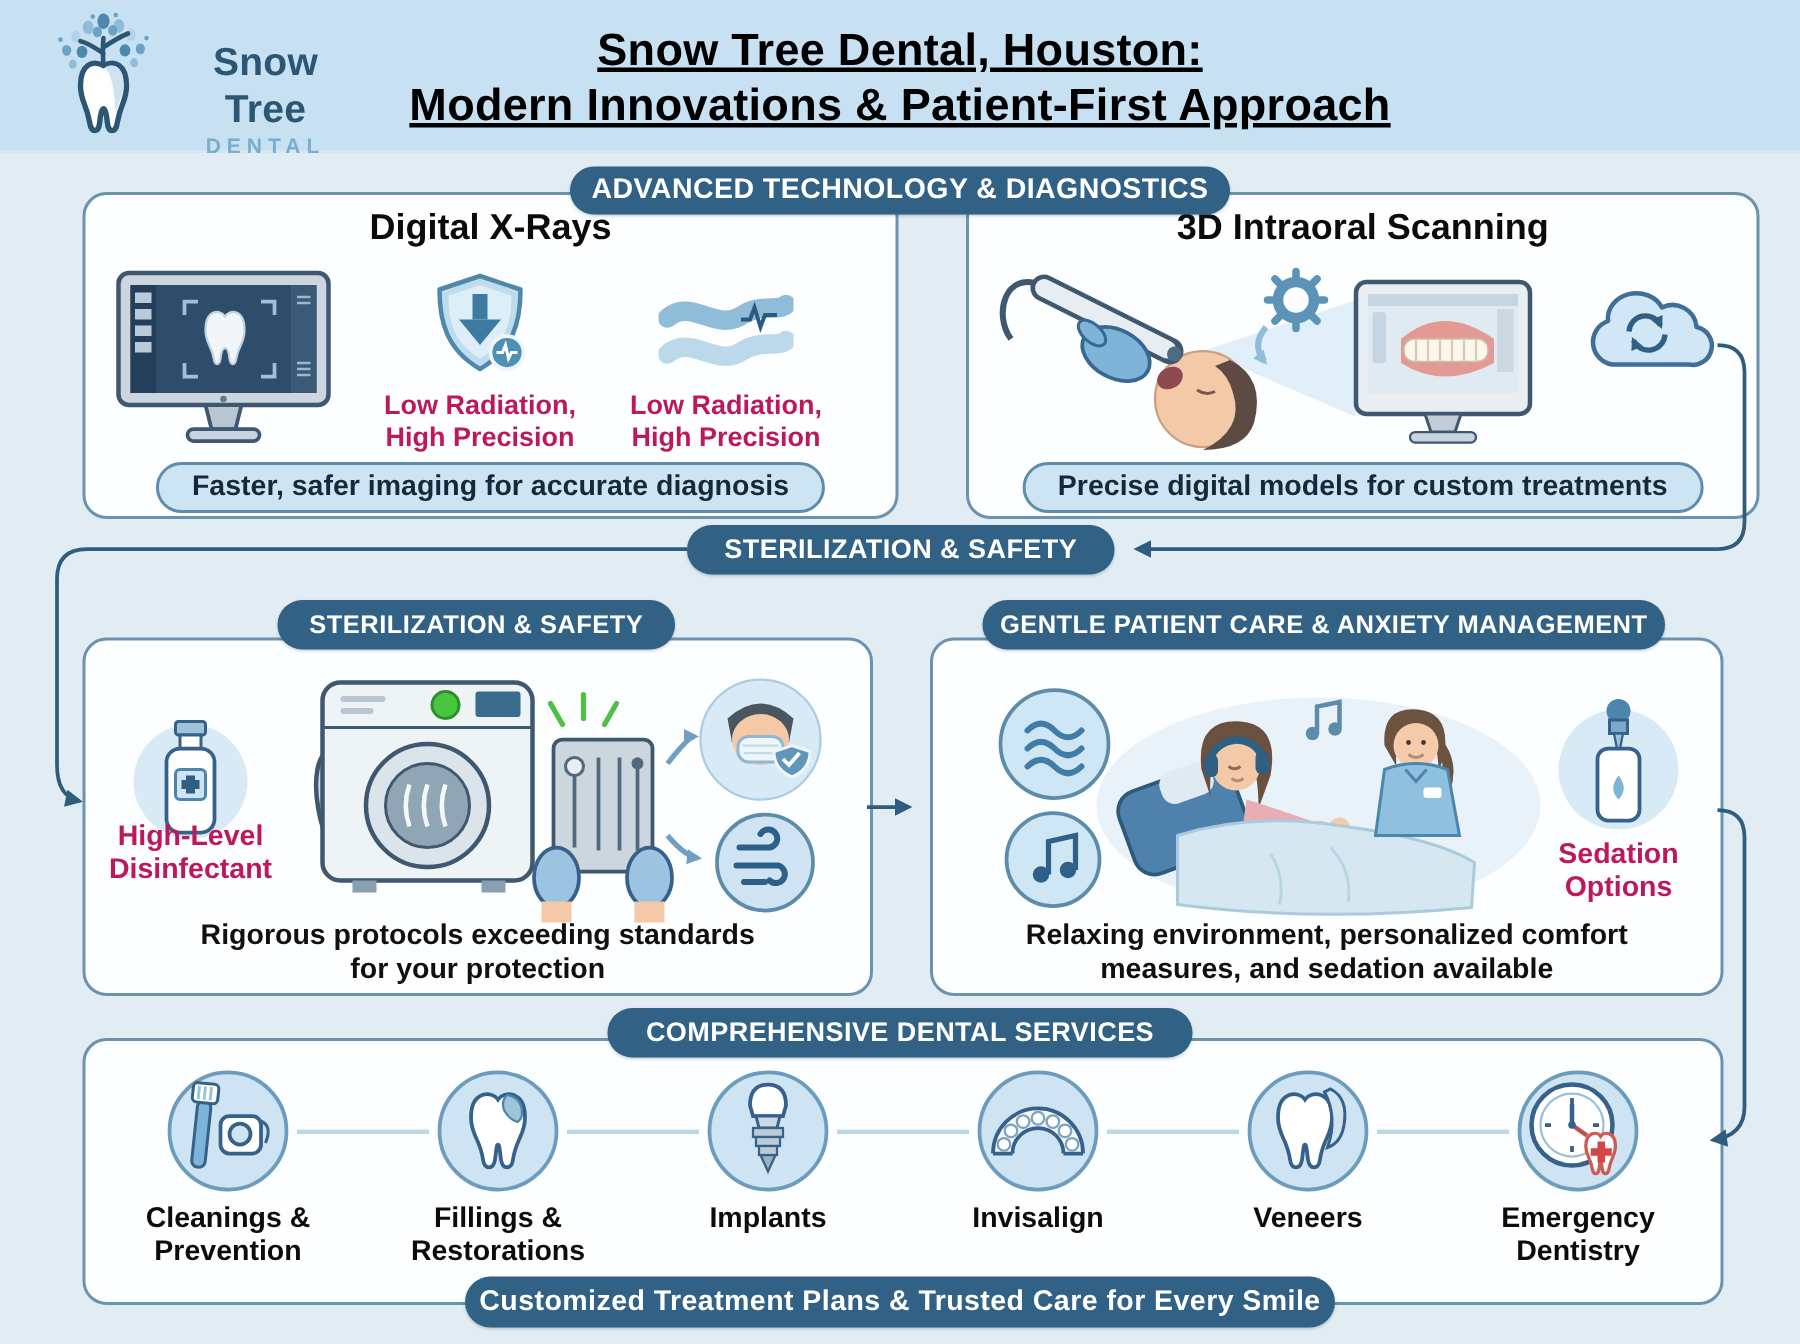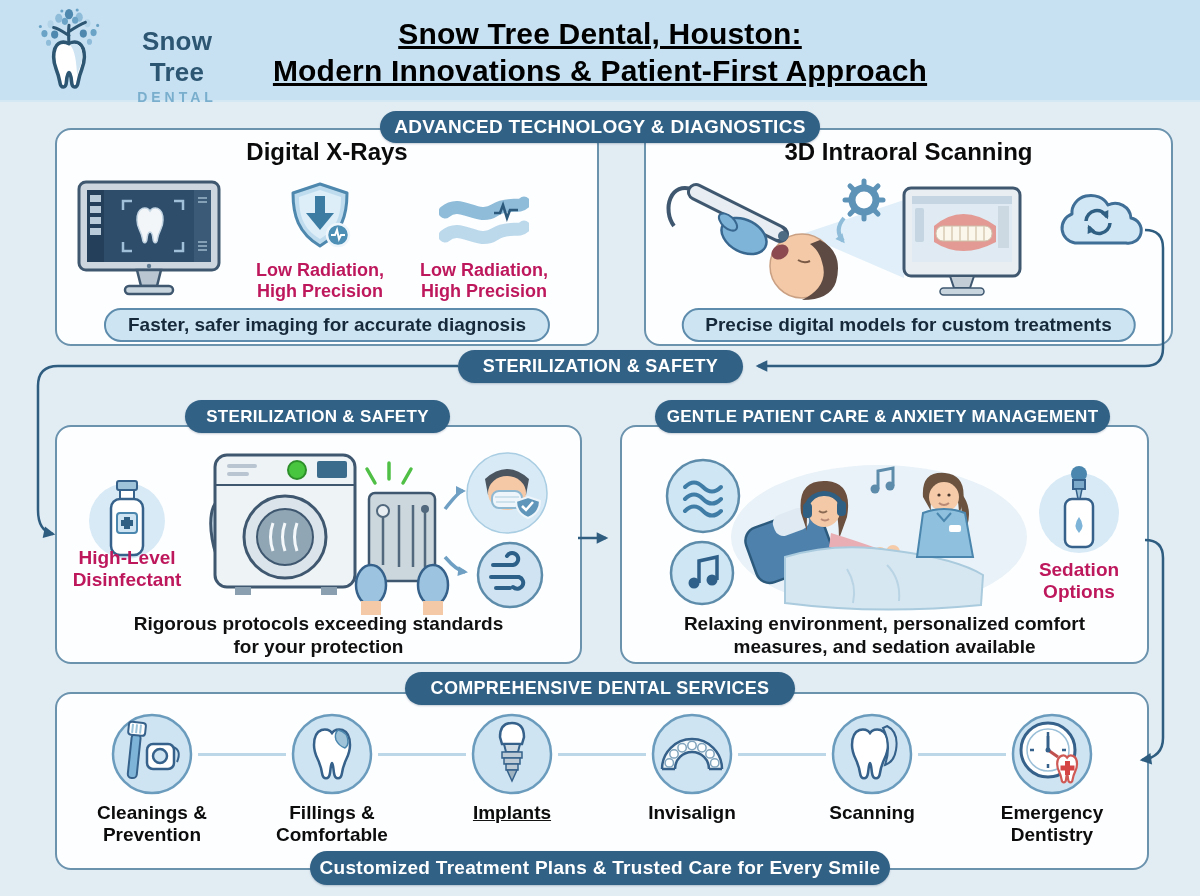--- a/index.html
+++ b/index.html
@@ -371,25 +371,25 @@
     </div>
 
     <div class="svc-cell" style="left:185px;">
       <svg width="84" height="84" viewBox="0 0 84 84">
         <circle cx="42" cy="42" r="39" fill="#cfe4f2" stroke="#6b9cbd" stroke-width="2.5"></circle>
         <path d="M24 33 C24 15 38 15 42 21 C46 15 60 15 60 33 C60 45 54 47 52 61 C51 68 45 68 44 61 C43 54 43 51 42 51 C41 51 41 54 40 61 C39 68 33 68 32 61 C30 47 24 45 24 33 Z" fill="#ffffff" stroke="#35618a" stroke-width="2.5"></path>
         <path d="M48 18 q10 2 10 12 q0 4 -3 6 q-6 -2 -9 -8 q-2 -6 2 -10 Z" fill="#9fc4da" stroke="#4a86ad" stroke-width="1.5"></path>
       </svg>
       <div class="svc-label">
         <div>Fillings &amp;</div>
-        <div>Comfortable</div>
-      </div>
-    </div>
-
-    <div class="svc-cell" style="left:365px;text-decoration:underline;">
+        <div>Restorations</div>
+      </div>
+    </div>
+
+    <div class="svc-cell" style="left:365px;">
       <svg width="84" height="84" viewBox="0 0 84 84">
         <circle cx="42" cy="42" r="39" fill="#cfe4f2" stroke="#6b9cbd" stroke-width="2.5"></circle>
         <path d="M30 25 q0 -14 12 -14 q12 0 12 14 l-2 7 h-20 Z" fill="#ffffff" stroke="#35618a" stroke-width="2.5"></path>
         <polygon points="34,32 50,32 48,40 36,40" fill="#cdd9e2" stroke="#35618a" stroke-width="2"></polygon>
         <rect x="32" y="40" width="20" height="6" fill="#bccbd6" stroke="#35618a" stroke-width="1.5"></rect>
         <rect x="34" y="46" width="16" height="6" fill="#bccbd6" stroke="#35618a" stroke-width="1.5"></rect>
         <rect x="36" y="52" width="12" height="6" fill="#bccbd6" stroke="#35618a" stroke-width="1.5"></rect>
         <polygon points="37,58 47,58 42,69" fill="#9fb2c0" stroke="#35618a" stroke-width="1.5"></polygon>
       </svg>
       <div class="svc-label">
@@ -421,21 +421,21 @@
       </div>
     </div>
 
     <div class="svc-cell" style="left:725px;">
       <svg width="84" height="84" viewBox="0 0 84 84">
         <circle cx="42" cy="42" r="39" fill="#cfe4f2" stroke="#6b9cbd" stroke-width="2.5"></circle>
         <path d="M22 33 C22 15 36 15 40 21 C44 15 58 15 58 33 C58 45 52 47 50 61 C49 68 43 68 42 61 C41 54 41 51 40 51 C39 51 39 54 38 61 C37 68 31 68 30 61 C28 47 22 45 22 33 Z" fill="#ffffff" stroke="#35618a" stroke-width="2.5"></path>
         <path d="M57 14 q12 6 9 24 q-2 12 -11 15 q7 -20 -2 -37 Z" fill="#cfe3f0" stroke="#35618a" stroke-width="2"></path>
       </svg>
       <div class="svc-label">
-        <div>Scanning</div>
+        <div>Veneers</div>
         <div></div>
       </div>
     </div>
 
     <div class="svc-cell" style="left:905px;">
       <svg width="84" height="84" viewBox="0 0 84 84">
         <circle cx="42" cy="42" r="39" fill="#cfe4f2" stroke="#6b9cbd" stroke-width="2.5"></circle>
         <circle cx="38" cy="38" r="27" fill="#ffffff" stroke="#35618a" stroke-width="3"></circle>
         <circle cx="38" cy="38" r="21" fill="none" stroke="#9cc0d8" stroke-width="1.5"></circle>
         <path d="M38 20 v4 M38 52 v4 M20 38 h4 M52 38 h4" stroke="#35618a" stroke-width="2.5"></path>

